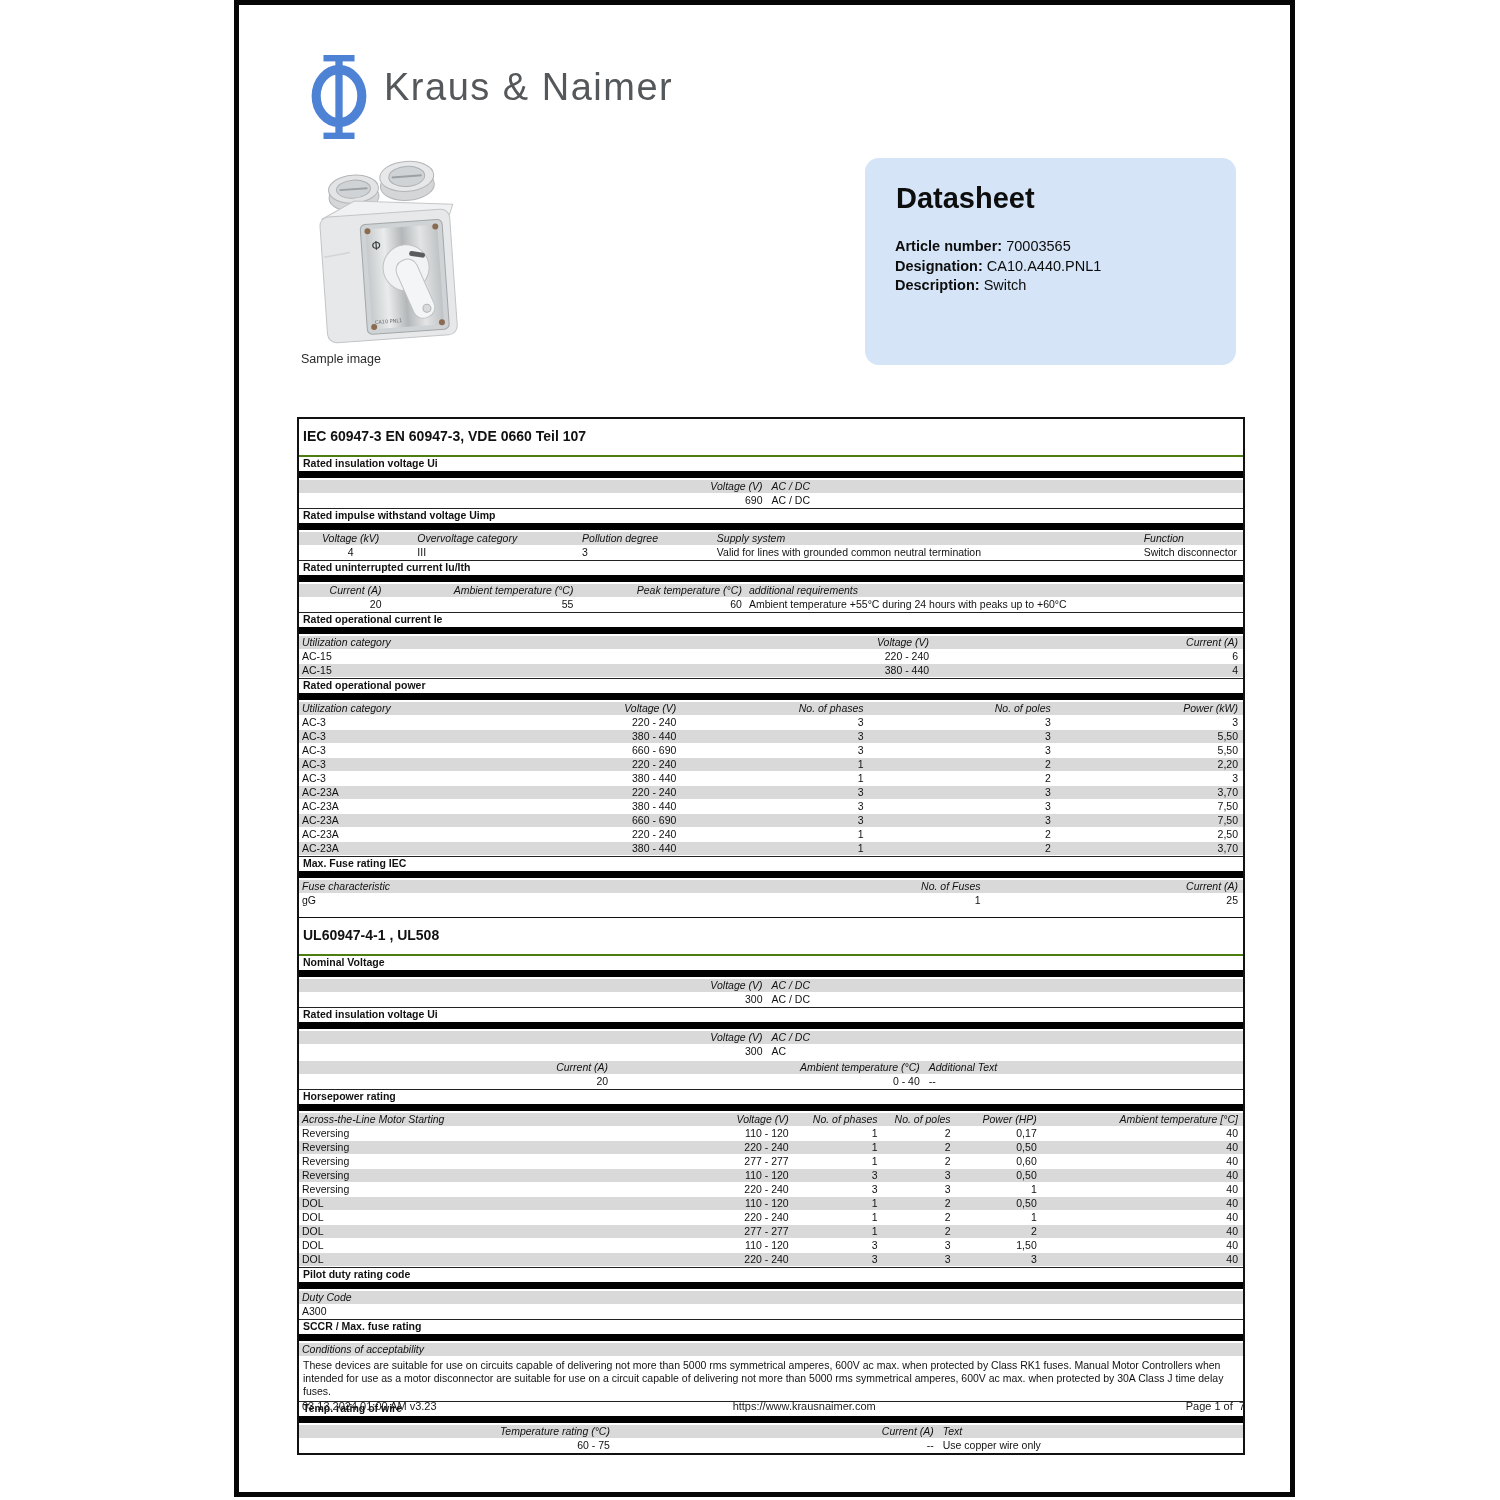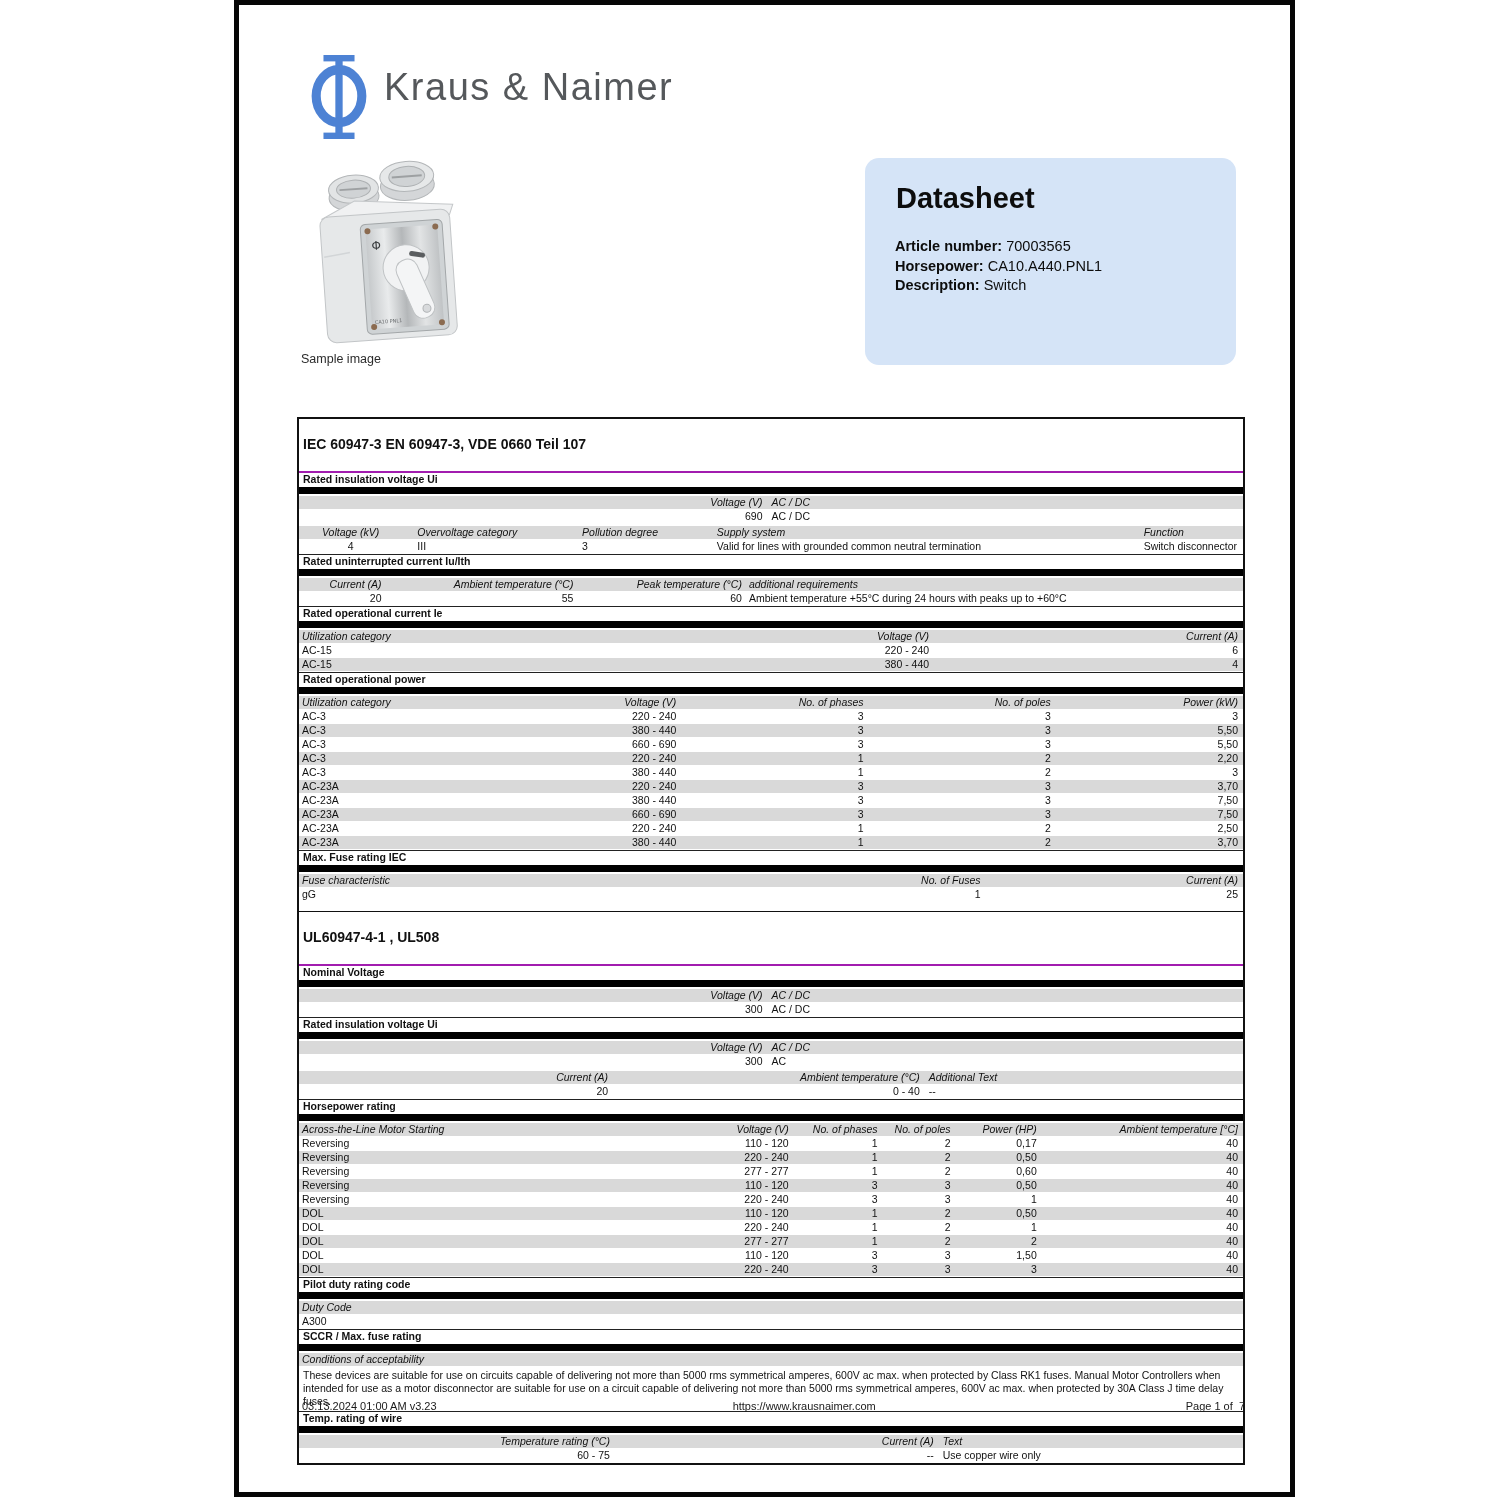--- a/index.html
+++ b/index.html
@@ -35,21 +35,21 @@
   .card-line b{font-weight:bold;}
 
   
   .page-table{
     position:absolute;left:58px;top:412px;width:948px;
     border:2px solid #111;background:#fff;font-size:10.5px;color:#111;
     box-sizing:border-box;
   }
   .t-title{
     font-weight:bold;font-size:14px;height:20px;line-height:19px;
-    padding:16px 4px;border-bottom:2px solid #a21caf;border-top:1px solid #111;
+    padding:8px 4px;border-bottom:2px solid #4d7c0f;border-top:1px solid #111;
     white-space:nowrap;
   }
   .page-table > .t-title:first-child{border-top:none;}
   .t-sub{
     font-weight:bold;font-size:10.5px;height:14px;line-height:13px;
     padding:0 4px;border-top:1px solid #222;border-bottom:7px solid #000000;
     white-space:nowrap;
   }
   .t-title + .t-sub{border-top:none;}
   .t-para{font-size:10.5px;line-height:13px;padding:2px 6px 3px 4px;}
@@ -165,35 +165,36 @@
           <circle cx="117" cy="154" r="4" fill="#d8dadc" stroke="#b0b3b5"></circle>
           <text x="64" y="166" font-size="5" fill="#6a6d6f" font-family="DejaVu Sans, sans-serif">CA10 PNL1</text>
         </g>
       </svg>
     </div>
     <div class="sample-caption">Sample image</div>
 
     <div class="card">
       <div class="card-title">Datasheet</div>
       <div class="card-line"><b>Article number:</b> <span>70003565</span></div>
-      <div class="card-line"><b>Horsepower:</b> <span>CA10.A440.PNL1</span></div>
+      <div class="card-line"><b>Designation:</b> <span>CA10.A440.PNL1</span></div>
       <div class="card-line"><b>Description:</b> <span>Switch</span></div>
     </div>
 
     <div class="page-table">
         <div class="t-title">IEC 60947-3 EN 60947-3, VDE 0660 Teil 107</div>
         <div class="t-sub">Rated insulation voltage Ui</div>
         <div class="trow g-ins hdr">
           <div class="tcell">Voltage (V)</div>
           <div class="tcell">AC / DC</div>
         </div>
         <div class="trow g-ins">
           <div class="tcell">690</div>
           <div class="tcell">AC / DC</div>
         </div>
+        <div class="t-sub">Rated impulse withstand voltage Uimp</div>
         <div class="trow g-imp hdr">
           <div class="tcell">Voltage (kV)</div>
           <div class="tcell">Overvoltage category</div>
           <div class="tcell">Pollution degree</div>
           <div class="tcell">Supply system</div>
           <div class="tcell">Function</div>
         </div>
         <div class="trow g-imp">
           <div class="tcell">4</div>
           <div class="tcell">III</div>

